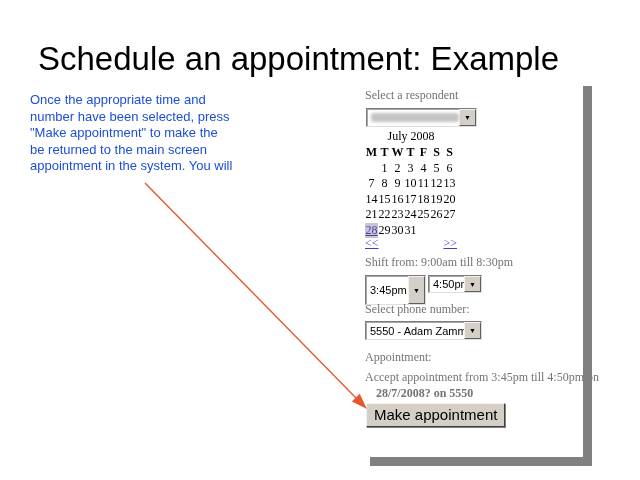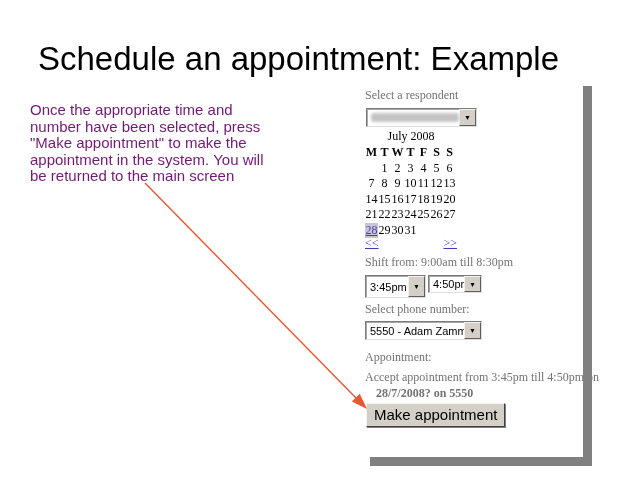--- a/index.html
+++ b/index.html
@@ -4,21 +4,21 @@
 <style>
   html,body{margin:0;padding:0;width:640px;height:480px;background:#ffffff;overflow:hidden;
             font-family:"Liberation Sans",sans-serif;}
   .stage{position:relative;width:640px;height:480px;background:#ffffff;}
 
   
   .slide-title{position:absolute;left:38px;top:40px;width:580px;font-size:33px;color:#000;
                letter-spacing:0px;white-space:nowrap;}
 
   
-  .desc{position:absolute;left:30px;top:102px;width:240px;font-size:15px;line-height:16.5px;color:#701a75;}
+  .desc{position:absolute;left:30px;top:92px;width:240px;font-size:13px;line-height:16.5px;color:#1d4ed8;}
 
   
   .shot{position:absolute;left:364px;top:86px;width:222px;height:345px;background:#fff;
         font-family:"Liberation Serif",serif;color:#000;}
   .shot .abs{position:absolute;}
   .serif-label{font-size:12px;color:#737373;white-space:nowrap;}
 
   
   .win-select{background:#fff;border:1px solid;border-color:#7b7b7b #dedede #dedede #7b7b7b;
               box-shadow:inset 1px 1px 0 #a8a8a8;display:flex;align-items:center;
@@ -56,22 +56,22 @@
 <body>
 
 <div class="stage">
 
   <div class="slide-title">Schedule an appointment: Example</div>
 
   <div class="desc">
     <div>Once the appropriate time and</div>
     <div>number have been selected, press</div>
     <div>"Make appointment" to make the</div>
+    <div>be returned to the main screen</div>
     <div>appointment in the system. You will</div>
-    <div>be returned to the main screen</div>
   </div>
 
   <div class="shot">
 
     <div class="abs serif-label" style="left:1px;top:2px;">Select a respondent</div>
 
     <div class="abs win-select" style="left:2px;top:22px;width:111px;height:19px;">
       <span class="redacted"></span>
       <span style="flex:1;"></span>
       <span class="drop-btn">▼</span>
@@ -129,21 +129,21 @@
       <div class="cal-cell"></div>
     </div>
 
     <div class="abs cal-nav" style="left:1px;top:150px;">
       <span class="cal-link">&lt;&lt;</span>
       <span class="cal-link">&gt;&gt;</span>
     </div>
 
     <div class="abs serif-label" style="left:1px;top:169px;">Shift from: 9:00am till 8:30pm</div>
 
-    <div class="abs win-select" style="left:1px;top:189px;width:61px;height:23px;">
+    <div class="abs win-select" style="left:1px;top:189px;width:61px;height:30px;">
       <span class="val">3:45pm</span>
       <span class="drop-btn">▼</span>
     </div>
     <div class="abs win-select" style="left:64px;top:189px;width:54px;height:18px;">
       <span class="val">4:50pm</span>
       <span class="drop-btn">▼</span>
     </div>
 
     <div class="abs serif-label" style="left:1px;top:216px;">Select phone number:</div>
 

